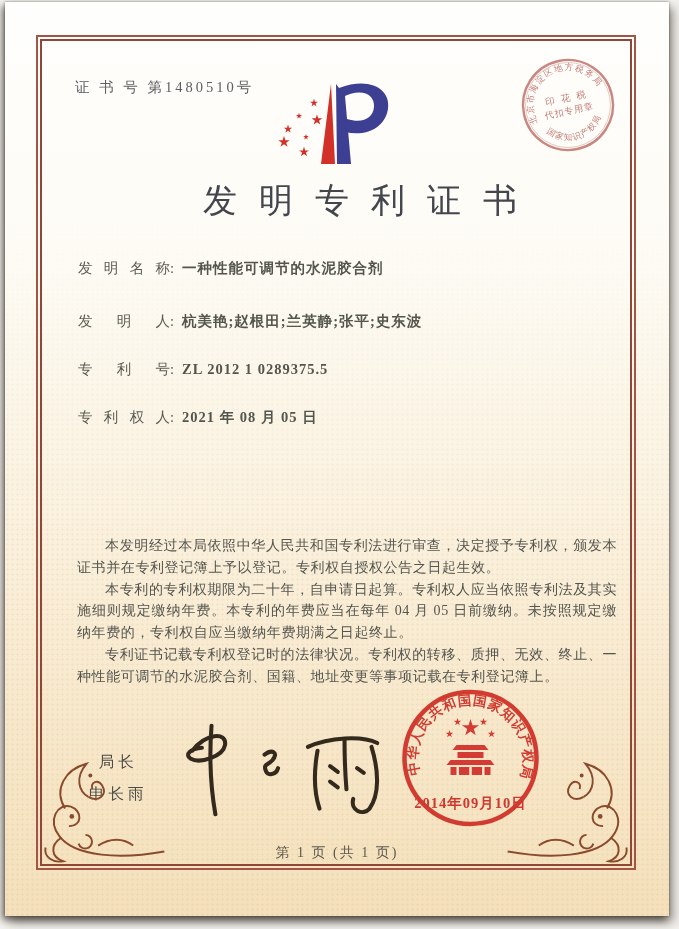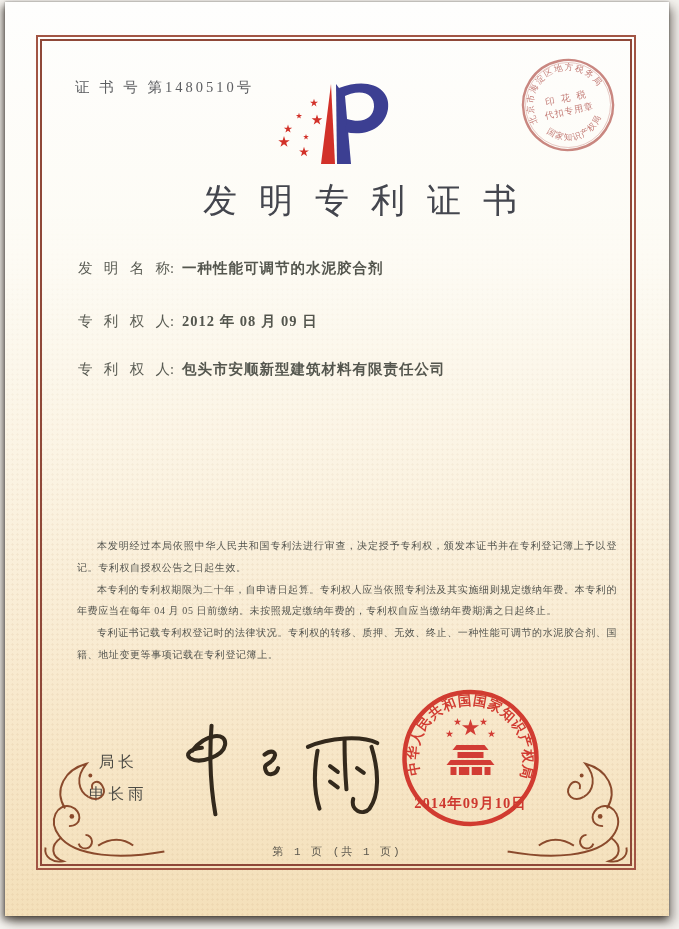--- a/index.html
+++ b/index.html
@@ -19,31 +19,31 @@
   .logo{position:absolute;left:268px;top:74px;}
   .title{position:absolute;left:0;right:0;top:176px;text-align:center;font-size:34px;
          letter-spacing:22px;text-indent:22px;color:#44464e;font-weight:500;padding-left:46px;}
   .fields{position:absolute;left:73px;top:257px;width:530px;color:#55574f;}
   .frow{height:22px;margin-bottom:26px;font-size:14.5px;white-space:nowrap;}
   .frow.first{margin-bottom:31px;}
   .flabel{display:inline-block;width:92px;text-align:justify;text-align-last:justify;color:#5a5c54;}
   .fcolon{margin-right:8px;color:#5a5c54;}
   .fval{letter-spacing:1px;color:#54564e;font-weight:bold;}
   .paras{position:absolute;left:72px;top:533px;width:540px;color:#54554f;}
-  .paras p{margin:0;font-size:10px;line-height:21.8px;text-align:justify;
+  .paras p{margin:0;font-size:14px;line-height:21.8px;text-align:justify;
            text-indent:2em;letter-spacing:.6px;}
   .signer{position:absolute;left:84px;top:744px;font-size:15.5px;color:#4c4b45;letter-spacing:4px;line-height:32px;text-align:center;}
   .signature{position:absolute;left:168px;top:718px;}
   .seal{position:absolute;left:383px;top:678px;opacity:.93;}
   .taxstamp{position:absolute;left:507px;top:47px;transform:rotate(-12deg);opacity:.85;}
   .flourish{position:absolute;bottom:48px;}
   .flourish.left{left:34px;}
   .flourish.right{right:36px;transform:scaleX(-1);}
   .footer{position:absolute;left:0;right:0;top:842px;text-align:center;
-          font-size:11px;letter-spacing:2px;color:#5c584e;font-family:Liberation Mono, monospace;}
+          font-size:14px;letter-spacing:2px;color:#5c584e;}
 </style>
 </head>
 <body>
 
 <div class="scan">
   <div class="paper">
     <div class="texture"></div>
     <div class="frame-outer">
       <div class="frame-inner"></div>
     </div>
@@ -85,24 +85,27 @@
       <path d="M66,12 C98,0 118,14 115,33 C112,52 93,61 72,56 L74,43 C90,48 100,42 101,31 C102,18 88,11 68,22 Z" fill="#3c3f92"></path>
     </svg>
 
     <div class="title">发明专利证书</div>
 
     <div class="fields">
       <div class="frow first">
         <span class="flabel">发明名称</span><span class="fcolon">:</span><span class="fval">一种性能可调节的水泥胶合剂</span>
       </div>
       <div class="frow">
-        <span class="flabel">专利权人</span><span class="fcolon">:</span><span class="fval">2012 年 08 月 09 日</span>
+        <span class="flabel">发明人</span><span class="fcolon">:</span><span class="fval">杭美艳;赵根田;兰英静;张平;史东波</span>
       </div>
       <div class="frow">
-        <span class="flabel">专利权人</span><span class="fcolon">:</span><span class="fval">包头市安顺新型建筑材料有限责任公司</span>
+        <span class="flabel">专利号</span><span class="fcolon">:</span><span class="fval">ZL 2012 1 0289375.5</span>
+      </div>
+      <div class="frow">
+        <span class="flabel">专利权人</span><span class="fcolon">:</span><span class="fval">2021 年 08 月 05 日</span>
       </div>
     </div>
 
     <div class="paras">
       <p>本发明经过本局依照中华人民共和国专利法进行审查，决定授予专利权，颁发本证书并在专利登记簿上予以登记。专利权自授权公告之日起生效。</p>
       <p>本专利的专利权期限为二十年，自申请日起算。专利权人应当依照专利法及其实施细则规定缴纳年费。本专利的年费应当在每年 04 月 05 日前缴纳。未按照规定缴纳年费的，专利权自应当缴纳年费期满之日起终止。</p>
       <p>专利证书记载专利权登记时的法律状况。专利权的转移、质押、无效、终止、一种性能可调节的水泥胶合剂、国籍、地址变更等事项记载在专利登记簿上。</p>
     </div>
 
     <div class="signer">

